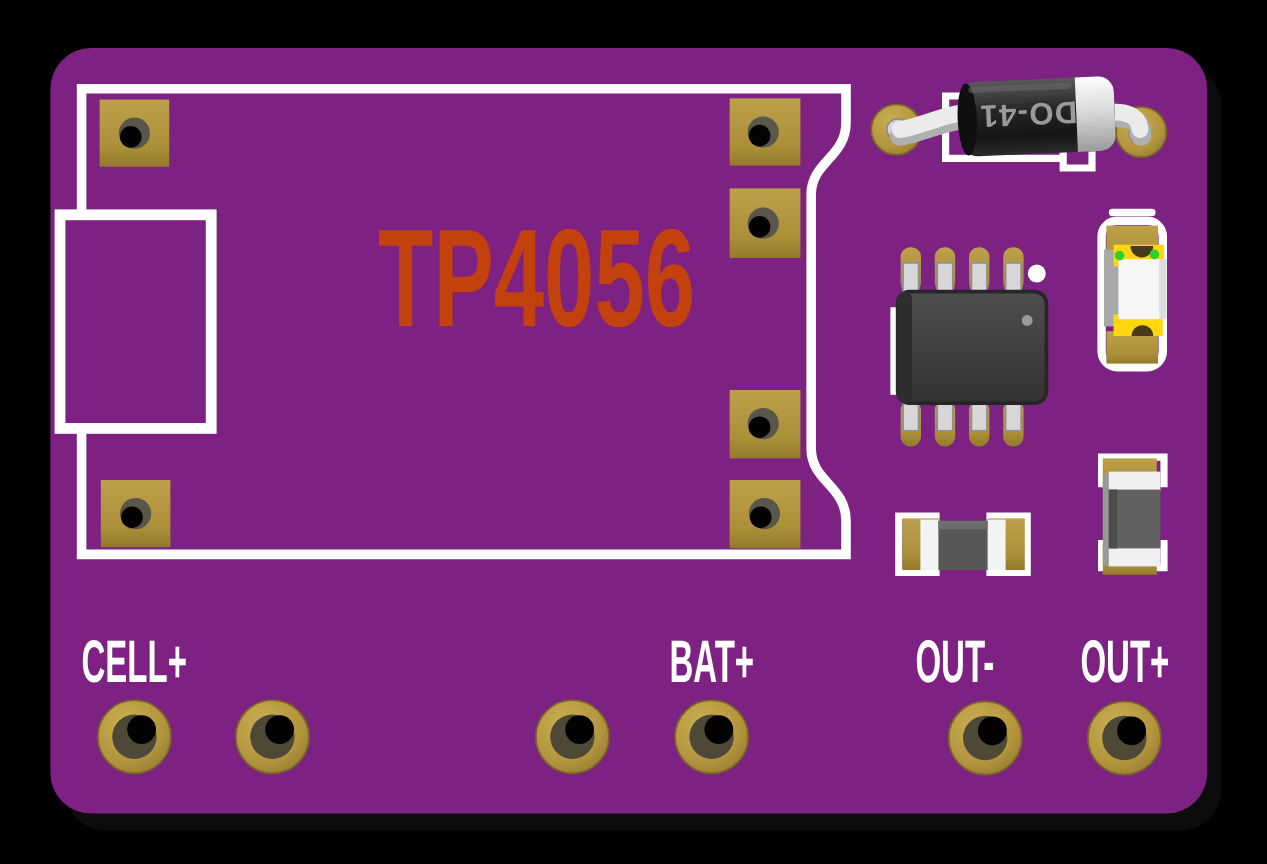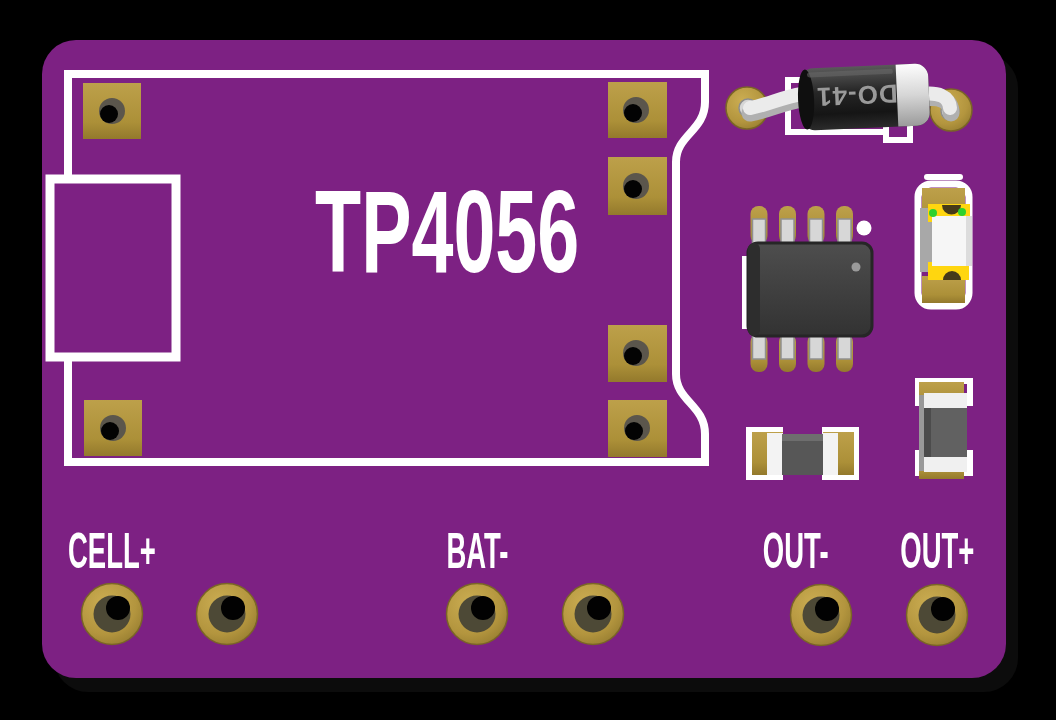--- a/index.html
+++ b/index.html
@@ -9,21 +9,21 @@
   }
   .board{
     position:absolute;left:42px;top:40px;width:964px;height:638px;
     background:#7d2183;border-radius:34px;
     box-shadow:12px 14px 0 #0c0c0c;
   }
   .gfx{position:absolute;left:0;top:0;}
   
   .title{
     position:absolute;left:244px;top:186px;width:300px;text-align:left;
-    color:#ffffff;font-weight:bold;
+    color:#c2410c;font-weight:bold;
   }
   .title-line{font-size:116px;line-height:92px;white-space:nowrap;}
   .title-line .sc{display:inline-block;transform:scaleX(0.65);transform-origin:50% 50%;}
   .title-line .sc2{display:inline-block;transform:scaleX(0.62);transform-origin:50% 50%;}
   
   .term-label{
     position:absolute;top:532px;width:300px;text-align:center;
     color:#ffffff;font-weight:bold;font-size:50px;line-height:38px;white-space:nowrap;
   }
   .term-label .sc{display:inline-block;transform:scaleX(0.55);transform-origin:50% 50%;}
@@ -208,17 +208,17 @@
           <circle cx="943" cy="609" r="12" fill="#020202"></circle>
       </g>
     </g>
   </svg>
 
   <div class="title">
     <div class="title-line"><span class="sc">TP4056</span></div>
   </div>
 
   <div class="term-label" style="left:-38px"><span class="sc">CELL+</span></div>
-  <div class="term-label" style="left:327px"><span class="sc">BAT-</span></div>
+  <div class="term-label" style="left:443px"><span class="sc">BAT+</span></div>
   <div class="term-label" style="left:646px"><span class="sc">OUT-</span></div>
   <div class="term-label" style="left:787px"><span class="sc">OUT+</span></div>
 
 </div>
 
 </body></html>

